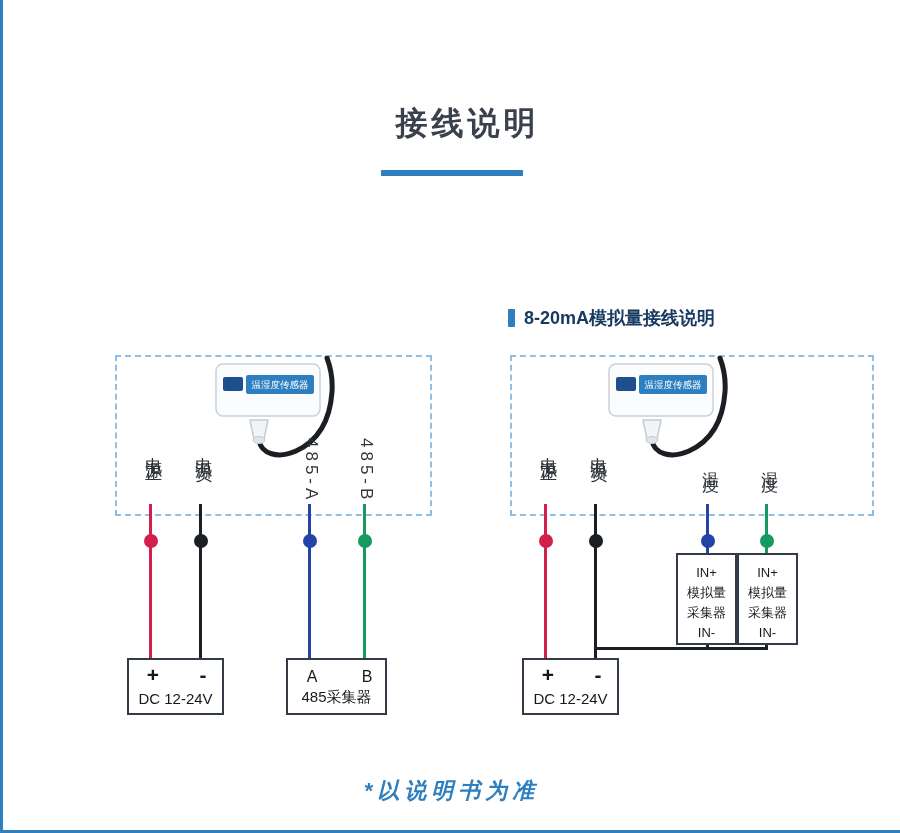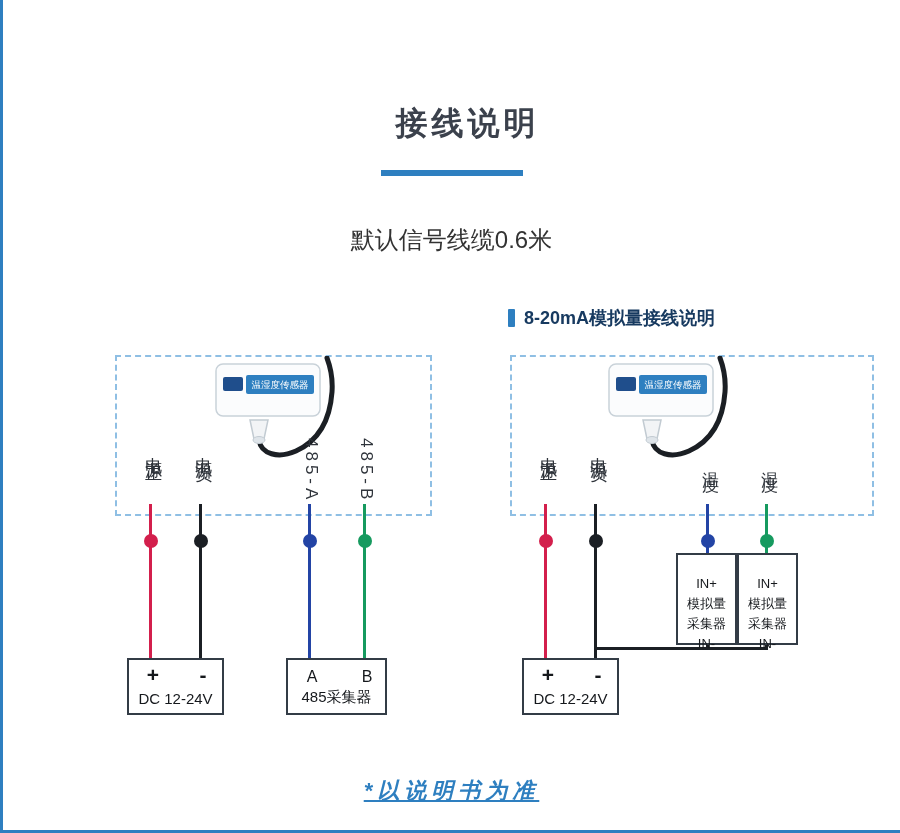--- a/index.html
+++ b/index.html
@@ -25,32 +25,31 @@
   .wire.red{background:#d31f4c}.wire.black{background:#1b1f24}
   .wire.blue{background:#2344a5}.wire.green{background:#169a5f}
   .hwire{position:absolute;height:3px;background:#1b1f24;}
   .dot{position:absolute;width:14px;height:14px;border-radius:50%;}
   .dot.red{background:#d31f4c}.dot.black{background:#1b1f24}
   .dot.blue{background:#2344a5}.dot.green{background:#169a5f}
   .box{position:absolute;background:#fff;border:2px solid #333c46;box-sizing:border-box;}
   .term{position:absolute;top:3px;transform:translateX(-50%);font-size:21px;font-weight:700;color:#15181c;}
   .term-letter{position:absolute;top:8px;transform:translateX(-50%);font-size:16px;color:#15181c;}
   .box-label{position:absolute;left:0;right:0;bottom:6px;text-align:center;font-size:15px;color:#15181c;white-space:nowrap;}
-  .analog{font-size:13px;text-align:center;line-height:1.55;padding-top:19px;color:#15181c;}
+  .analog{font-size:13px;text-align:center;line-height:1.55;padding-top:8px;color:#15181c;}
   .footnote{position:absolute;top:776px;left:0;width:100%;text-align:center;
-    font-size:22px;font-weight:700;font-style:italic;color:#2e7fc0;letter-spacing:5px;text-decoration:underline;}
+    font-size:22px;font-weight:700;font-style:italic;color:#2e7fc0;letter-spacing:5px;}
 </style>
 </head>
 <body>
 
 <div class="page">
 
   <h1 class="title">接线说明</h1>
   <div class="title-underline"></div>
-  <div class="subtitle">默认信号线缆0.6米</div>
 
 
   <div class="dashed-box" style="left:112px;width:313px;"></div>
 
   <svg class="device" style="left:203px;top:356px;" viewBox="0 0 150 108">
     <path d="M53,84 C55,98 72,103 90,95 C112,85 124,64 126,36 C127,22 124,10 121,2" fill="none" stroke="#1b1f24" stroke-width="5" stroke-linecap="round"></path>
     <rect x="10" y="8" width="104" height="52" rx="7" fill="#fbfcfd" stroke="#c9d2d9" stroke-width="1.5"></rect>
     <rect x="17" y="21" width="20" height="14" rx="2" fill="#1f4e8c"></rect>
     <rect x="40" y="19" width="68" height="19" rx="2" fill="#2e7fc0"></rect>
     <text x="74" y="32" font-size="9.5" fill="#ffffff" text-anchor="middle">温湿度传感器</text>

